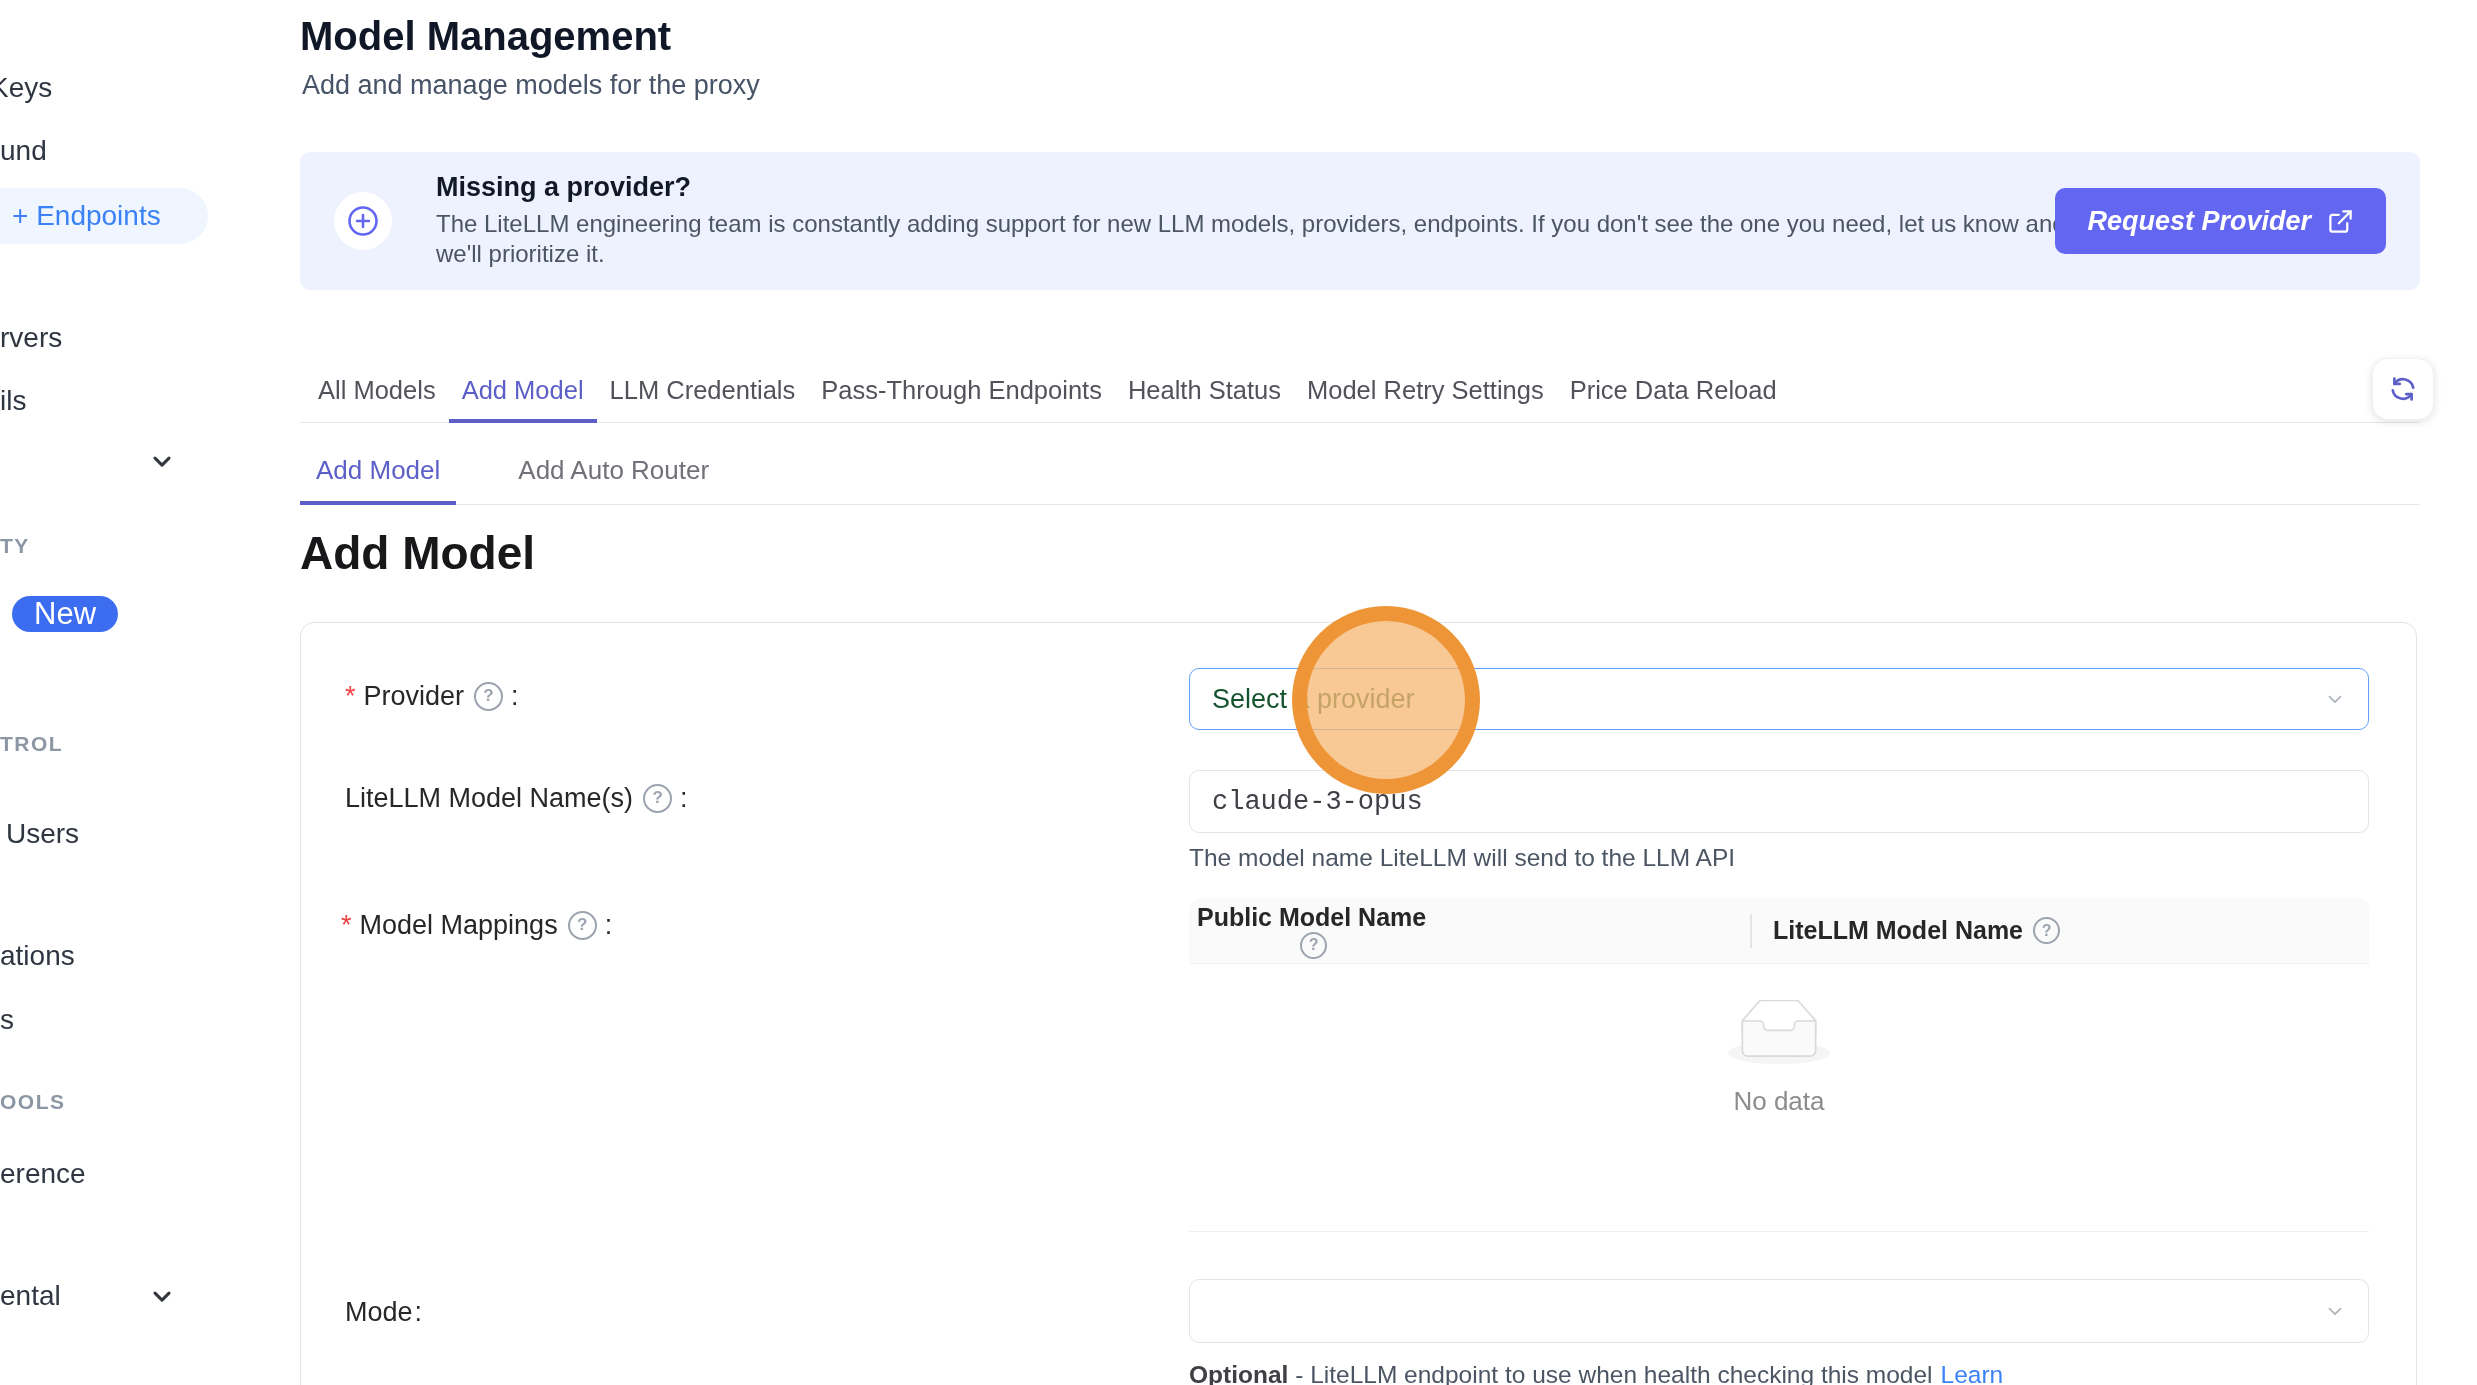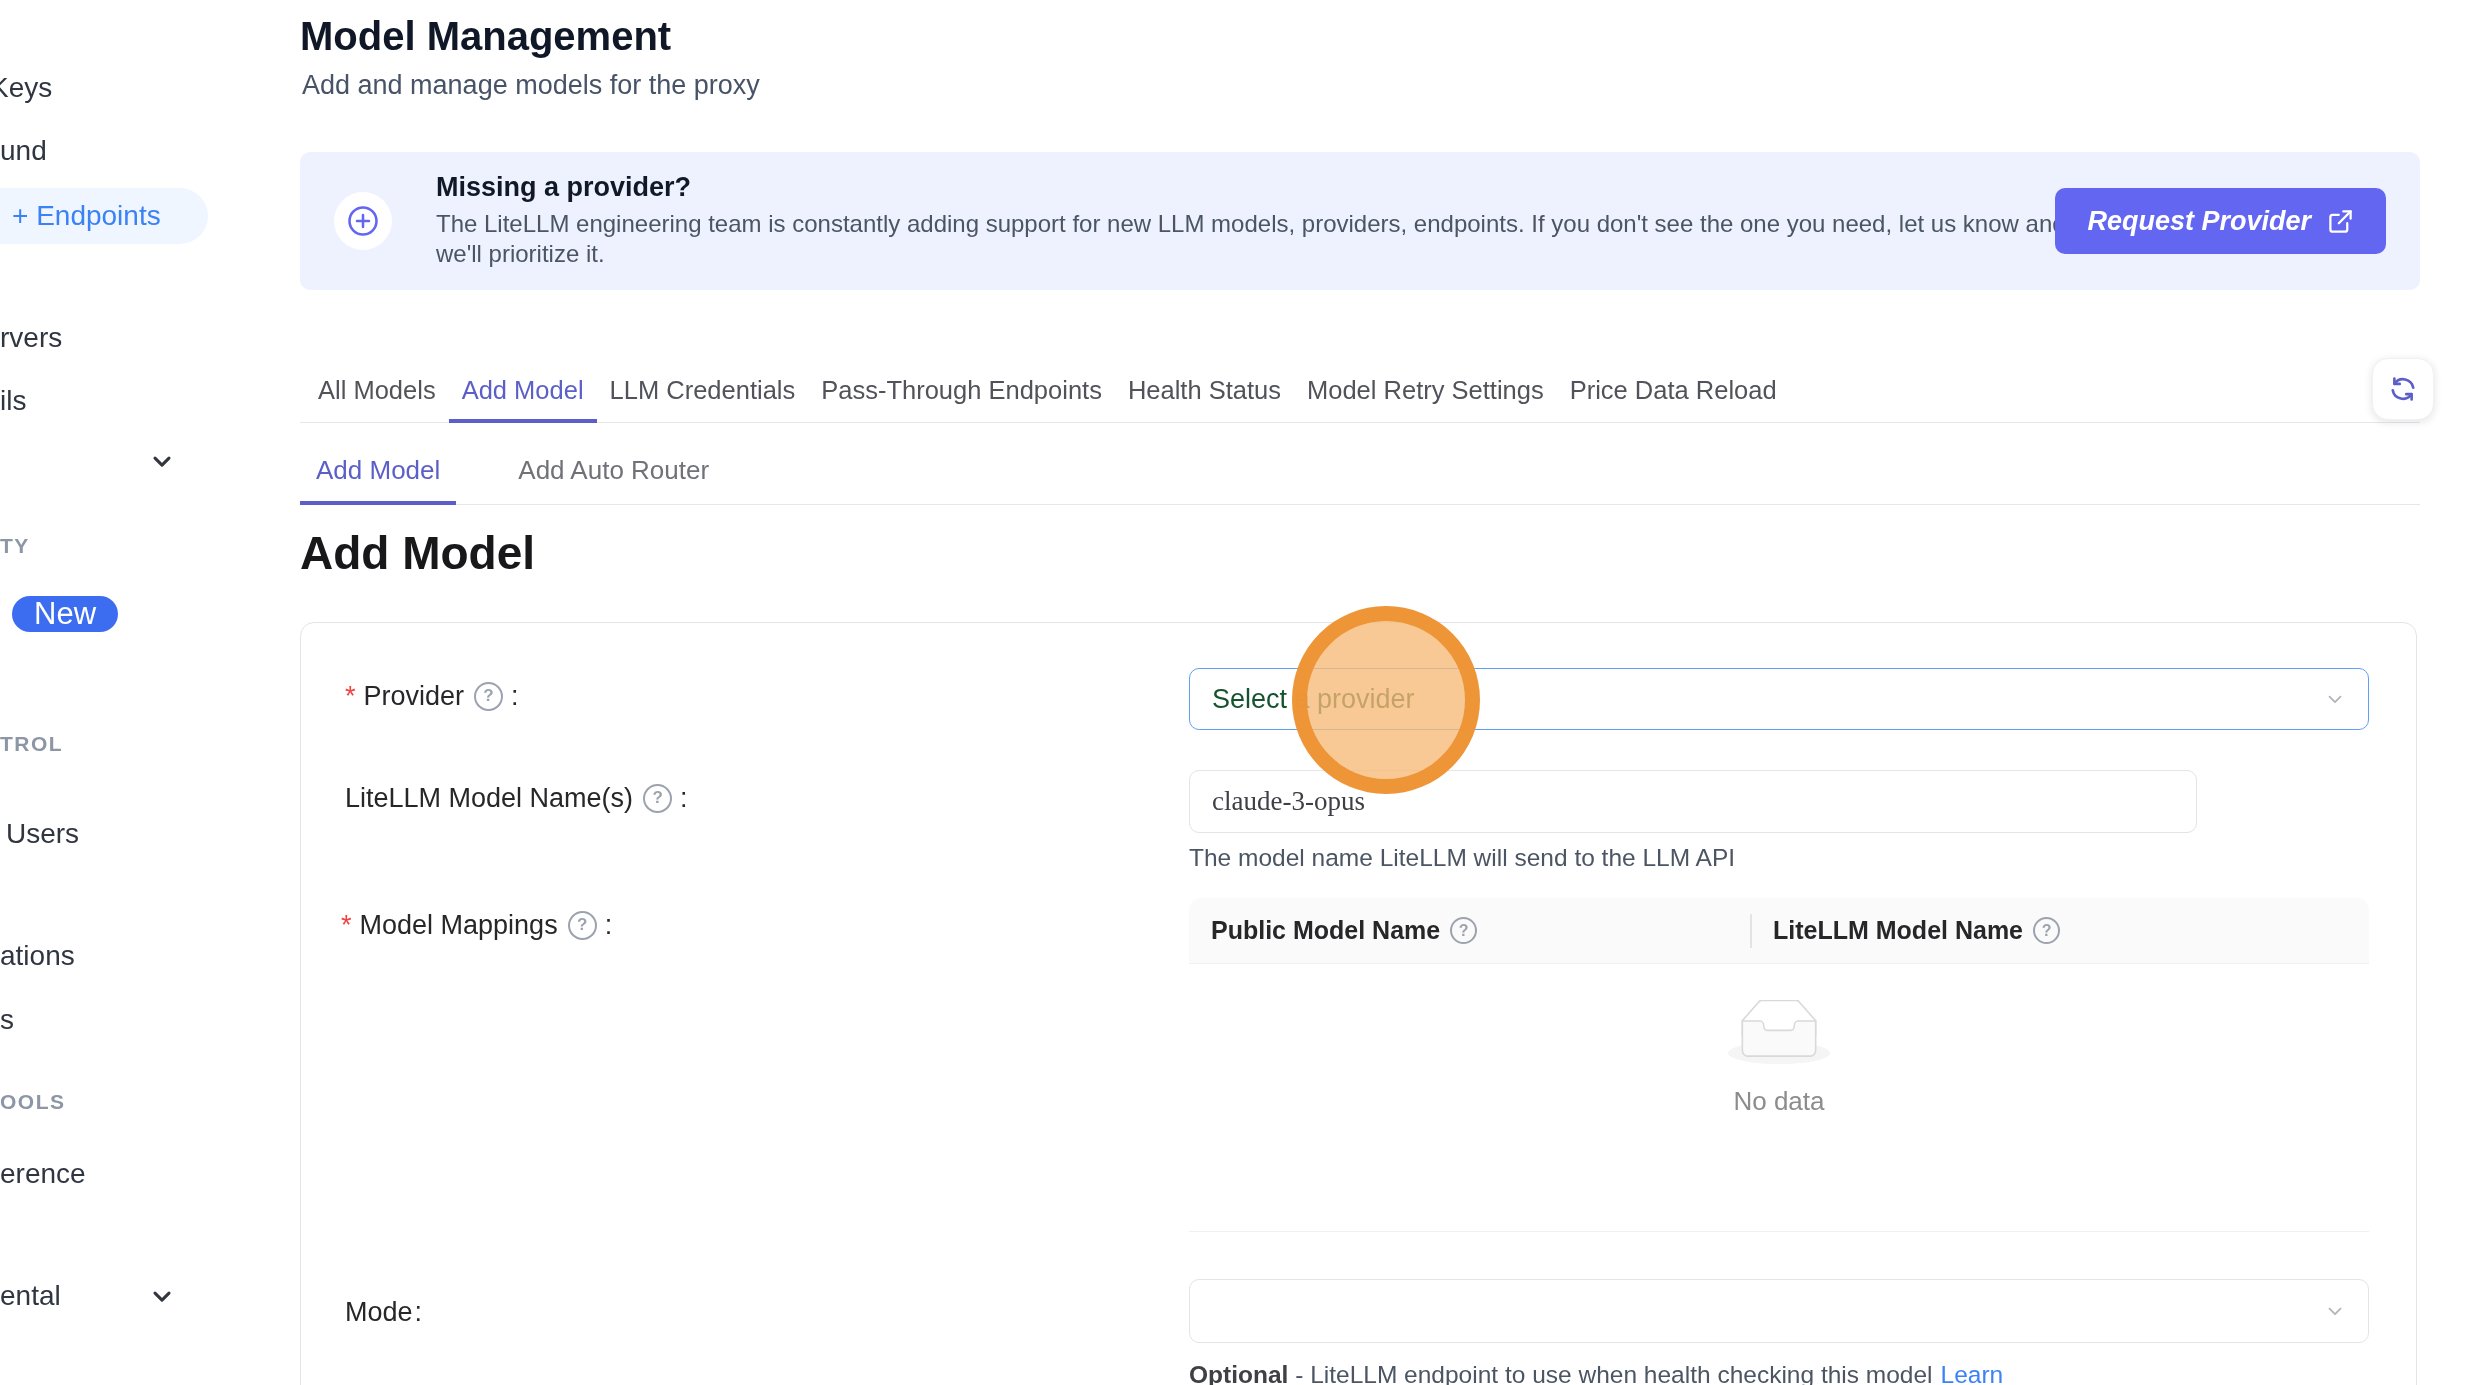--- a/index.html
+++ b/index.html
@@ -68,35 +68,35 @@
     margin:0 6px 0 10px; flex:0 0 auto; }
   .colon { margin-left:2px; }
 
   .select-box { position:absolute; left:888px; width:1180px; background:#fff; border-radius:10px;
     display:flex; align-items:center; padding:0 22px; cursor:pointer; }
   .select-provider { top:45px; height:62px; border:1.5px solid #62a0f8; }
   .select-mode { top:656px; height:64px; border:1.5px solid #e4e4e7; }
   .placeholder { font-size:27px; color:#14532d; }
   .select-arrow { position:absolute; right:22px; top:50%; transform:translateY(-50%); }
 
-  .text-input { position:absolute; left:888px; top:147px; width:1008px; height:63px;
+  .text-input { position:absolute; left:888px; top:147px; width:1180px; height:63px;
     border:1.5px solid #e4e4e7; border-radius:10px; padding:0 22px; font-size:27px; color:#3f3f46;
-    font-family:Liberation Serif, serif; background:#fff; }
+    font-family:Liberation Mono, monospace; background:#fff; }
   .field-help { position:absolute; left:888px; font-size:24.5px; color:#4b5563; }
   .help-1 { top:221px; }
   .help-2 { top:738px; white-space:nowrap; }
   .help-2 b { color:#3f3f46; }
   .help-2 a { color:#3b82f6; text-decoration:none; margin-left:8px; cursor:pointer; }
 
   
   .map-table { position:absolute; left:888px; top:275px; width:1180px; }
   .map-head { height:66px; background:#fafafa; border-radius:12px 12px 0 0; position:relative;
     display:flex; align-items:center; border-bottom:1px solid #f0f0f0; }
   .th { font-size:25px; font-weight:700; color:#27272a; display:flex; align-items:center; }
-  .th1 { position:absolute; left:22px; }
+  .th1 { position:absolute; left:8px;flex-direction:column; }
   .th2 { position:absolute; left:584px; }
   .th .help-icon { width:27px; height:27px; font-size:16px; }
   .col-divider { position:absolute; left:561px; top:16px; width:1.5px; height:34px; background:#e4e4e7; }
   .map-body { height:268px; border-bottom:1.5px solid #f0f0f0; display:flex; flex-direction:column;
     align-items:center; padding-top:36px; }
   .no-data { margin-top:20px; font-size:26px; color:#8c8c8c; }
 
   
   .click-indicator { position:absolute; left:991px; top:-17px; width:188px; height:188px; border-radius:50%;
     background:rgba(247,186,119,.78); border:15px solid rgba(237,146,51,.95); z-index:5; pointer-events:none; }

